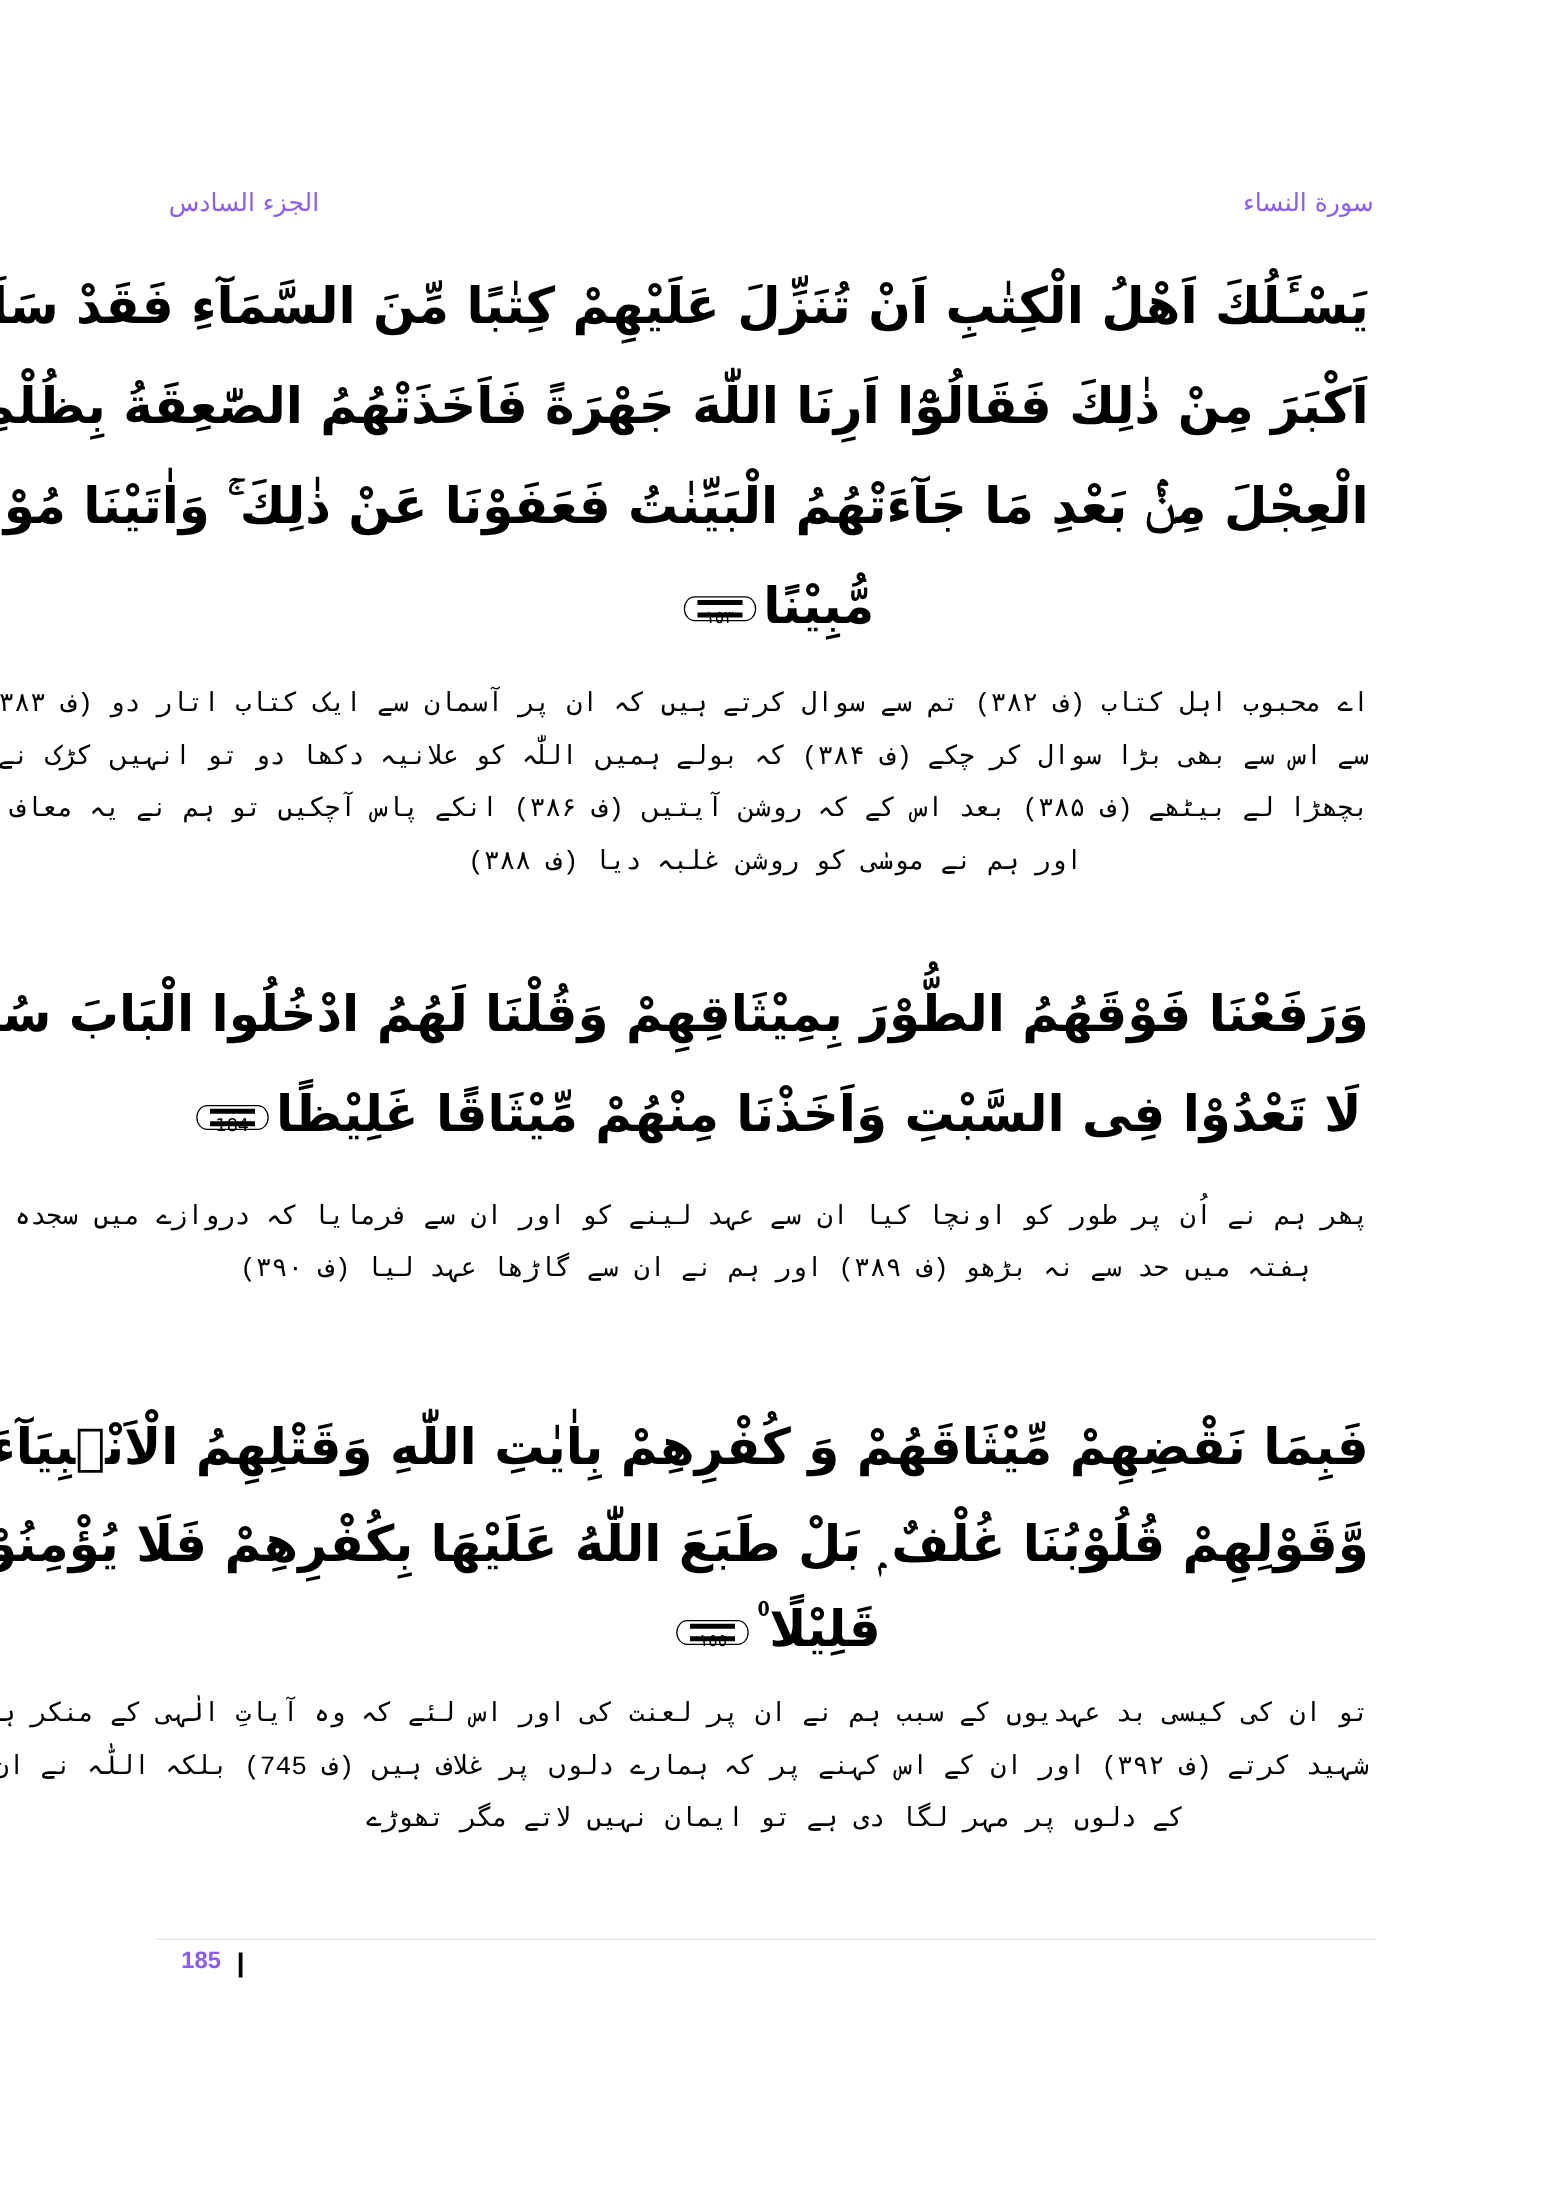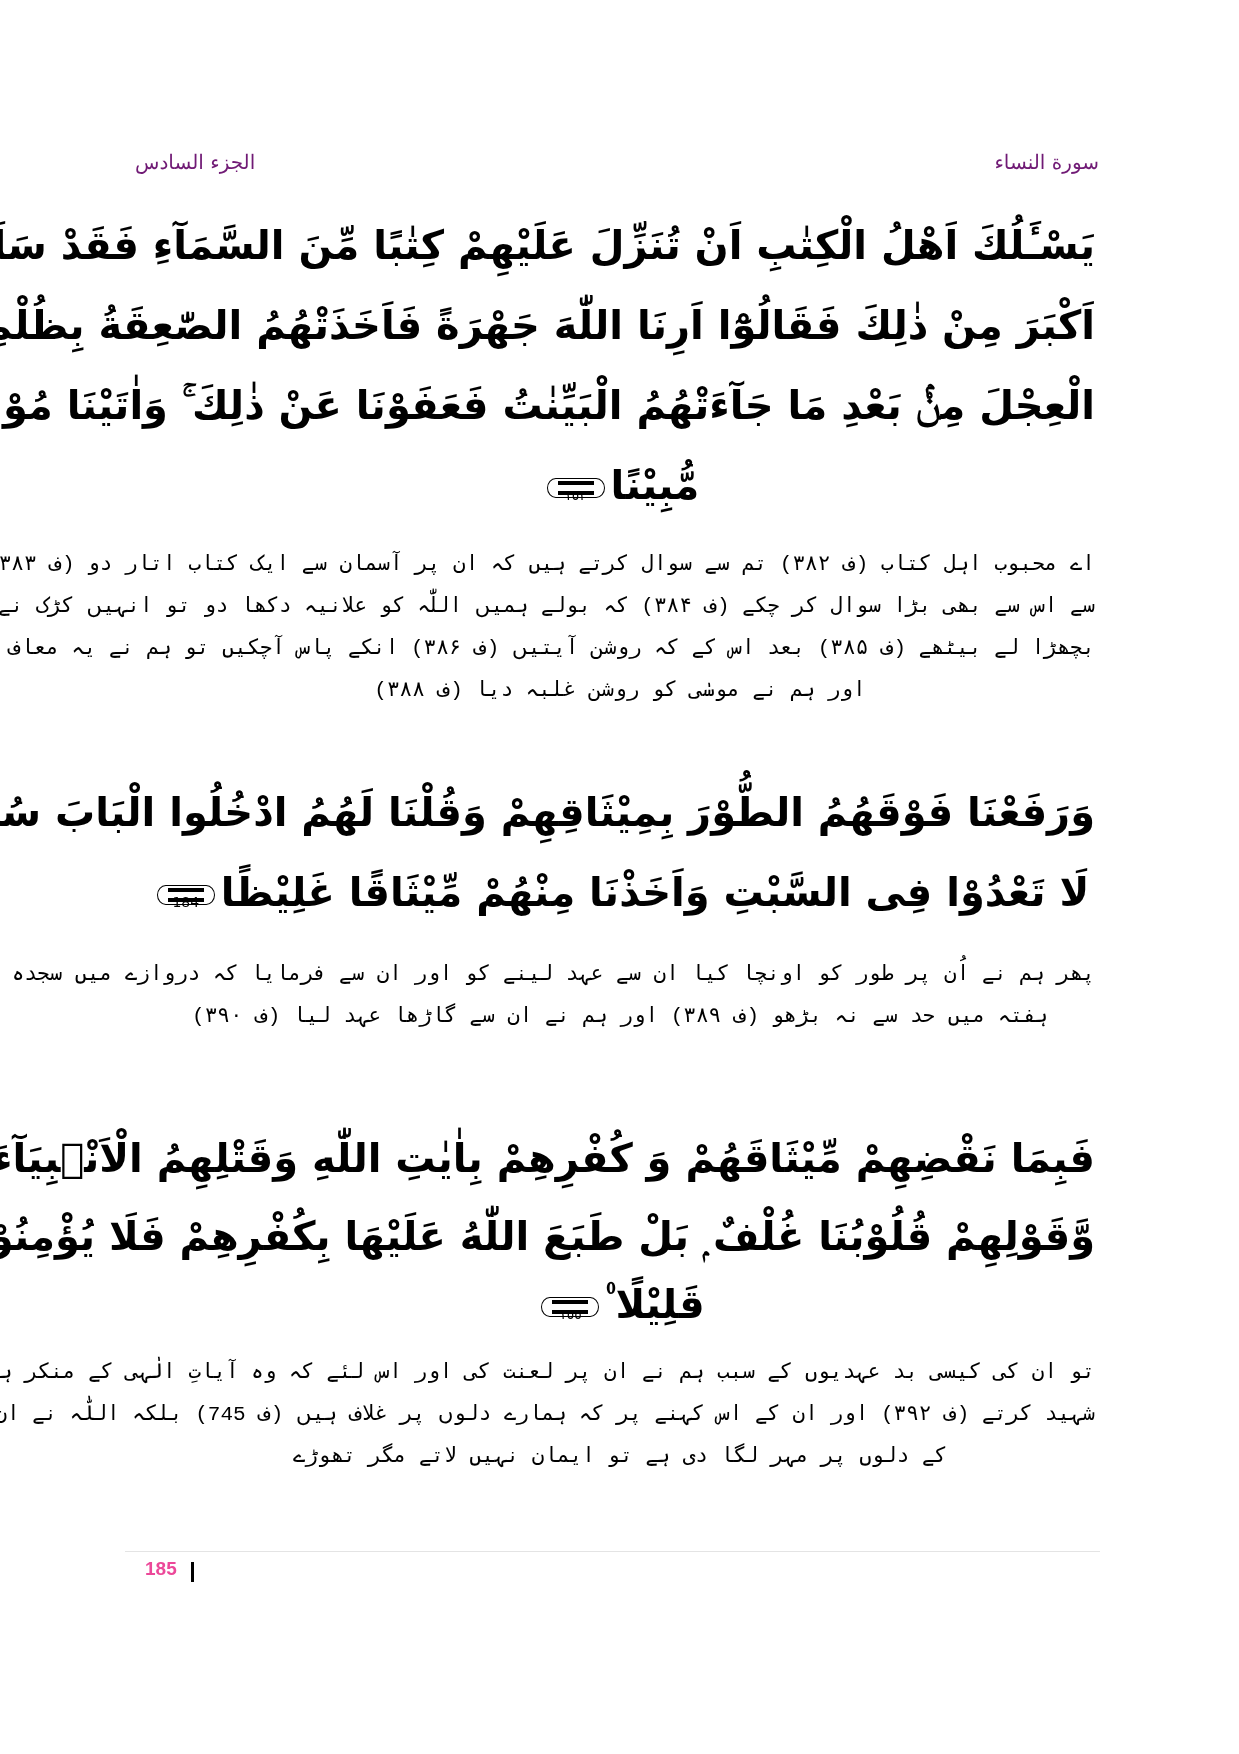--- a/index.html
+++ b/index.html
@@ -1,18 +1,18 @@
 <!DOCTYPE html>
 <html><head>
 <meta charset="utf-8">
 <style>
   html, body { margin: 0; padding: 0; background: #ffffff; }
   body { width: 1239px; height: 1754px; position: relative; overflow: hidden; }
   .page { position: absolute; left: 0; top: 0; width: 1239px; height: 1754px; background: #fff; color: #000; }
-  .running-header { position: absolute; top: 150px; font-family: "DejaVu Serif", serif; font-size: 20px; color: #701a75; }
+  .running-header { position: absolute; top: 150px; font-family: "DejaVu Serif", serif; font-size: 20px; color: #8b5cf6; }
   .hdr-left { left: 135px; }
   .hdr-right { right: 140px; }
   .ar-line {
     position: absolute; left: 145px; width: 950px; direction: rtl; text-align: justify; text-align-last: justify;
     font-family: "DejaVu Sans", sans-serif; font-weight: bold; font-size: 40px; line-height: 60px; white-space: nowrap;
   }
   .ar-line.center { text-align: center; text-align-last: center; }
   .ur-line {
     position: absolute; left: 145px; width: 950px; direction: rtl; text-align: justify; text-align-last: justify;
     font-family: Liberation Mono, monospace; font-size: 21px; line-height: 34px; white-space: nowrap;
@@ -69,15 +69,15 @@
     <div class="ar-line" style="top:1206px">وَّقَوْلِهِمْ قُلُوْبُنَا غُلْفٌ ۭ بَلْ طَبَعَ اللّٰهُ عَلَيْهَا بِكُفْرِهِمْ فَلَا يُؤْمِنُوْنَ اِلَّا</div>
     <div class="ar-line center" style="top:1274px">
       <span>قَلِيْلًا ۠</span><span class="ayah-marker">١٥٥</span>
     </div>
     <div class="ur-line" style="top:1356px">تو ان کی کیسی بد عہدیوں کے سبب ہم نے ان پر لعنت کی اور اس لئے کہ وہ آیاتِ الٰہی کے منکر ہوئے (ف ۳۹۱)  اور انبیا کو ناحق</div>
     <div class="ur-line" style="top:1398px">شہید کرتے (ف ۳۹۲)  اور ان کے اس کہنے پر کہ ہمارے دلوں پر غلاف ہیں (ف 745)  بلکہ اللّٰہ نے ان کے کفر کے سبب ان</div>
     <div class="ur-line center" style="top:1440px">کے دلوں پر مہر لگا دی ہے تو ایمان نہیں لاتے مگر تھوڑے</div>
   </div>
 
   <div class="footer-rule"></div>
-  <div class="page-num" style="color: #ec4899;">185</div>
+  <div class="page-num" style="color: #8b5cf6;">185</div>
   <div class="page-bar"></div>
 </div>
 
 </body></html>

